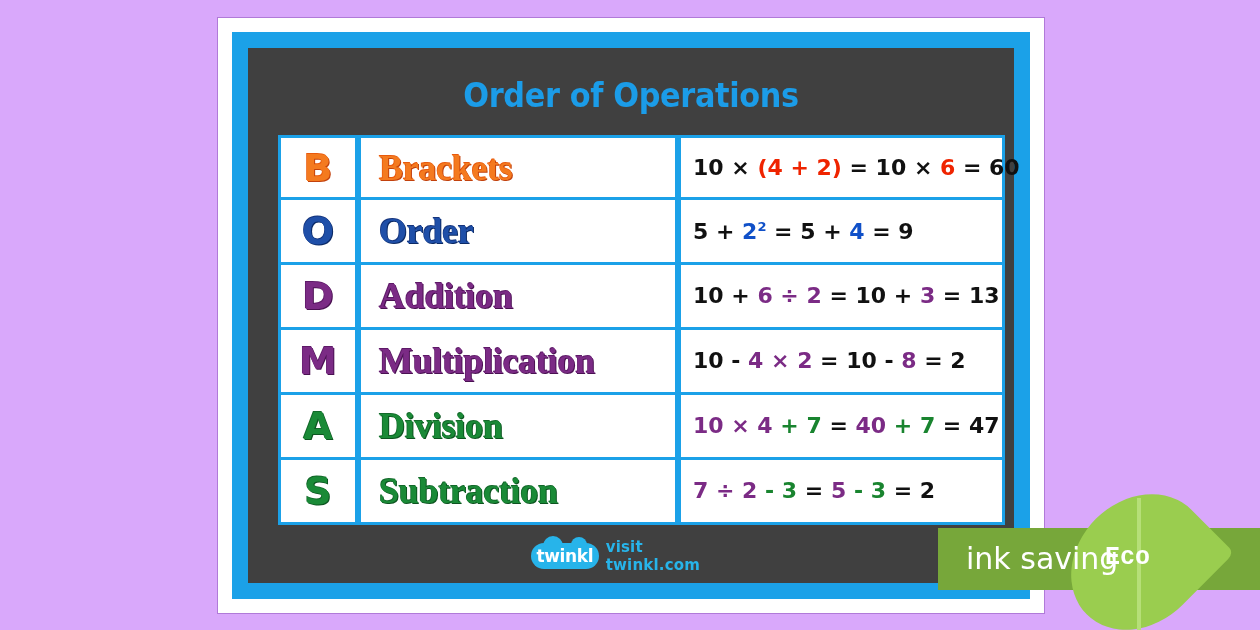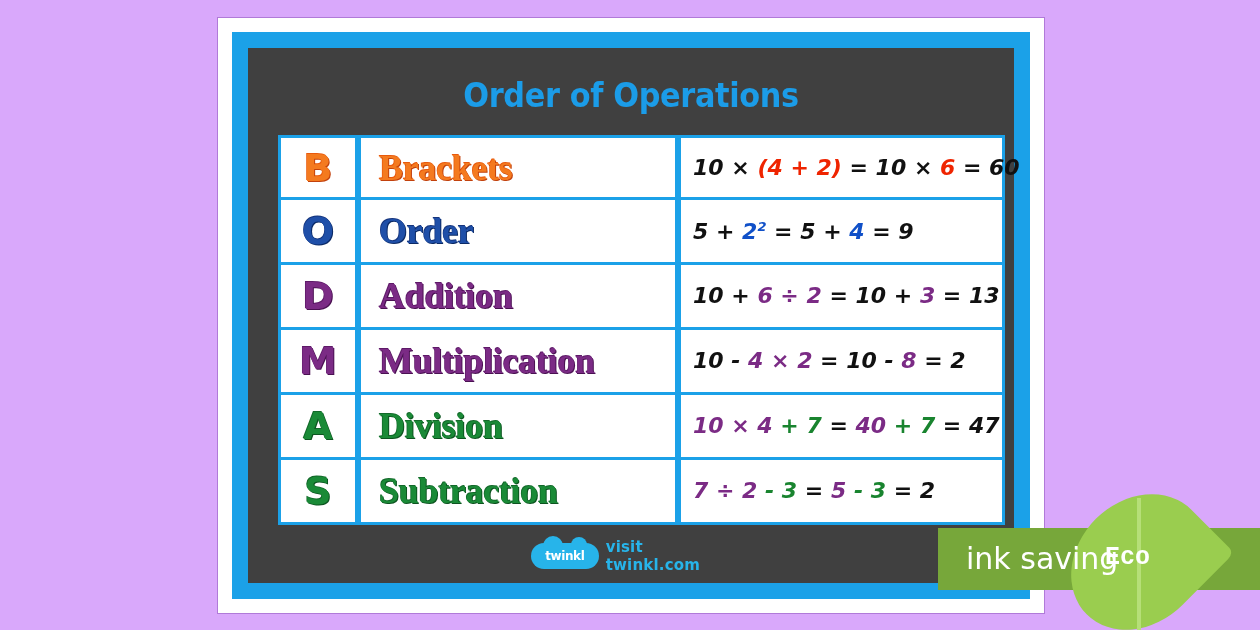--- a/index.html
+++ b/index.html
@@ -111,21 +111,20 @@
     display: inline-block;
   }
 
   .eq {
     font-family: "DejaVu Sans", sans-serif;
     font-weight: bold;
     font-size: 22px;
     line-height: 1;
     white-space: nowrap;
     color: #111111;
-    font-style: italic;
   }
   .eq sup { font-size: 13px; vertical-align: super; }
 
   
   .c-orange { color: #f47a1f; text-shadow: 1px 1px 0 #c2410c, -0.7px -0.7px 0 #e8590c; }
   .c-blue   { color: #1f4fa8; text-shadow: 1px 1px 0 #0b2a66, -0.7px -0.7px 0 #16357d; }
   .c-purple { color: #7b2b85; text-shadow: 1px 1px 0 #4a1152, -0.7px -0.7px 0 #5e1a68; }
   .c-green  { color: #1a8a37; text-shadow: 1px 1px 0 #0d5420, -0.7px -0.7px 0 #13692a; }
 
   
@@ -153,21 +152,21 @@
     position: absolute;
     background: #27b4ea;
     border-radius: 50%;
   }
   #twinkl-cloud:before { width: 20px; height: 20px; top: -7px; left: 12px; }
   #twinkl-cloud:after  { width: 16px; height: 16px; top: -6px; left: 40px; }
   #twinkl-wordmark {
     position: relative;
     z-index: 2;
     color: #ffffff;
-    font-size: 12px;
+    font-size: 17px;
     font-weight: bold;
     font-family: "DejaVu Sans", sans-serif;
     letter-spacing: -0.4px;
   }
   #twinkl-visit {
     margin-left: 7px;
     color: #27b4ea;
     font-size: 15px;
     font-weight: bold;
     font-family: "DejaVu Sans", sans-serif;

